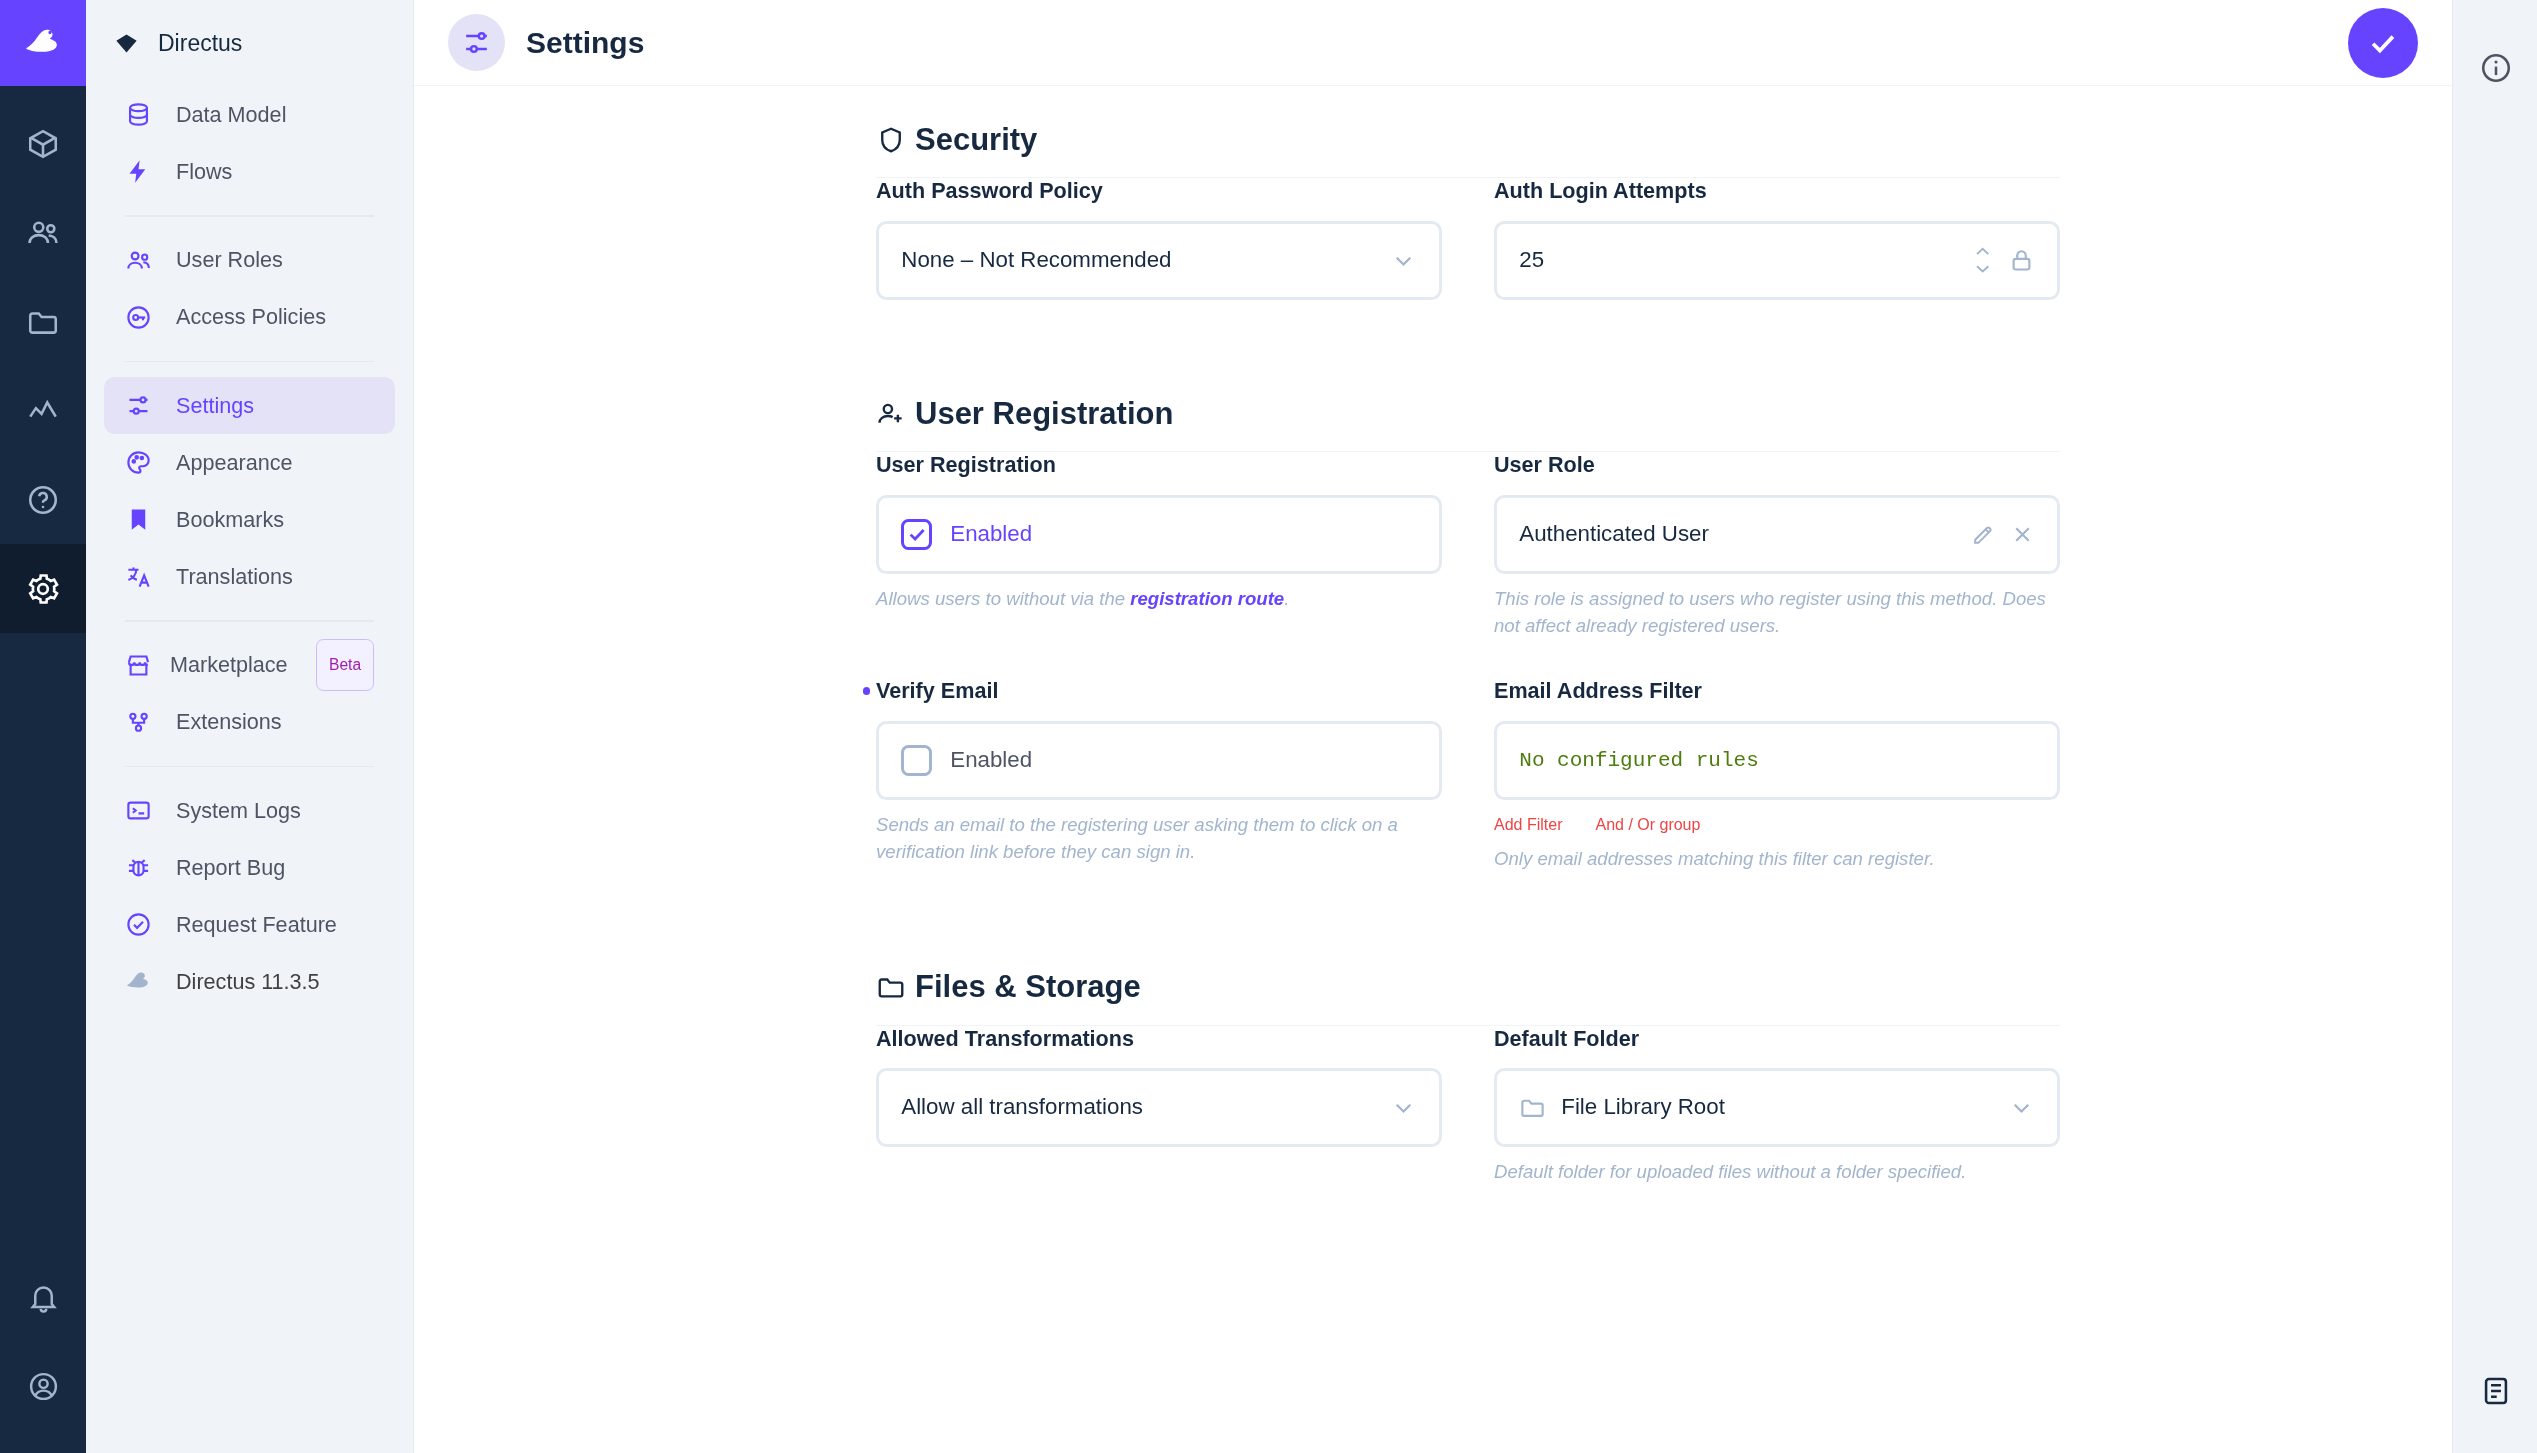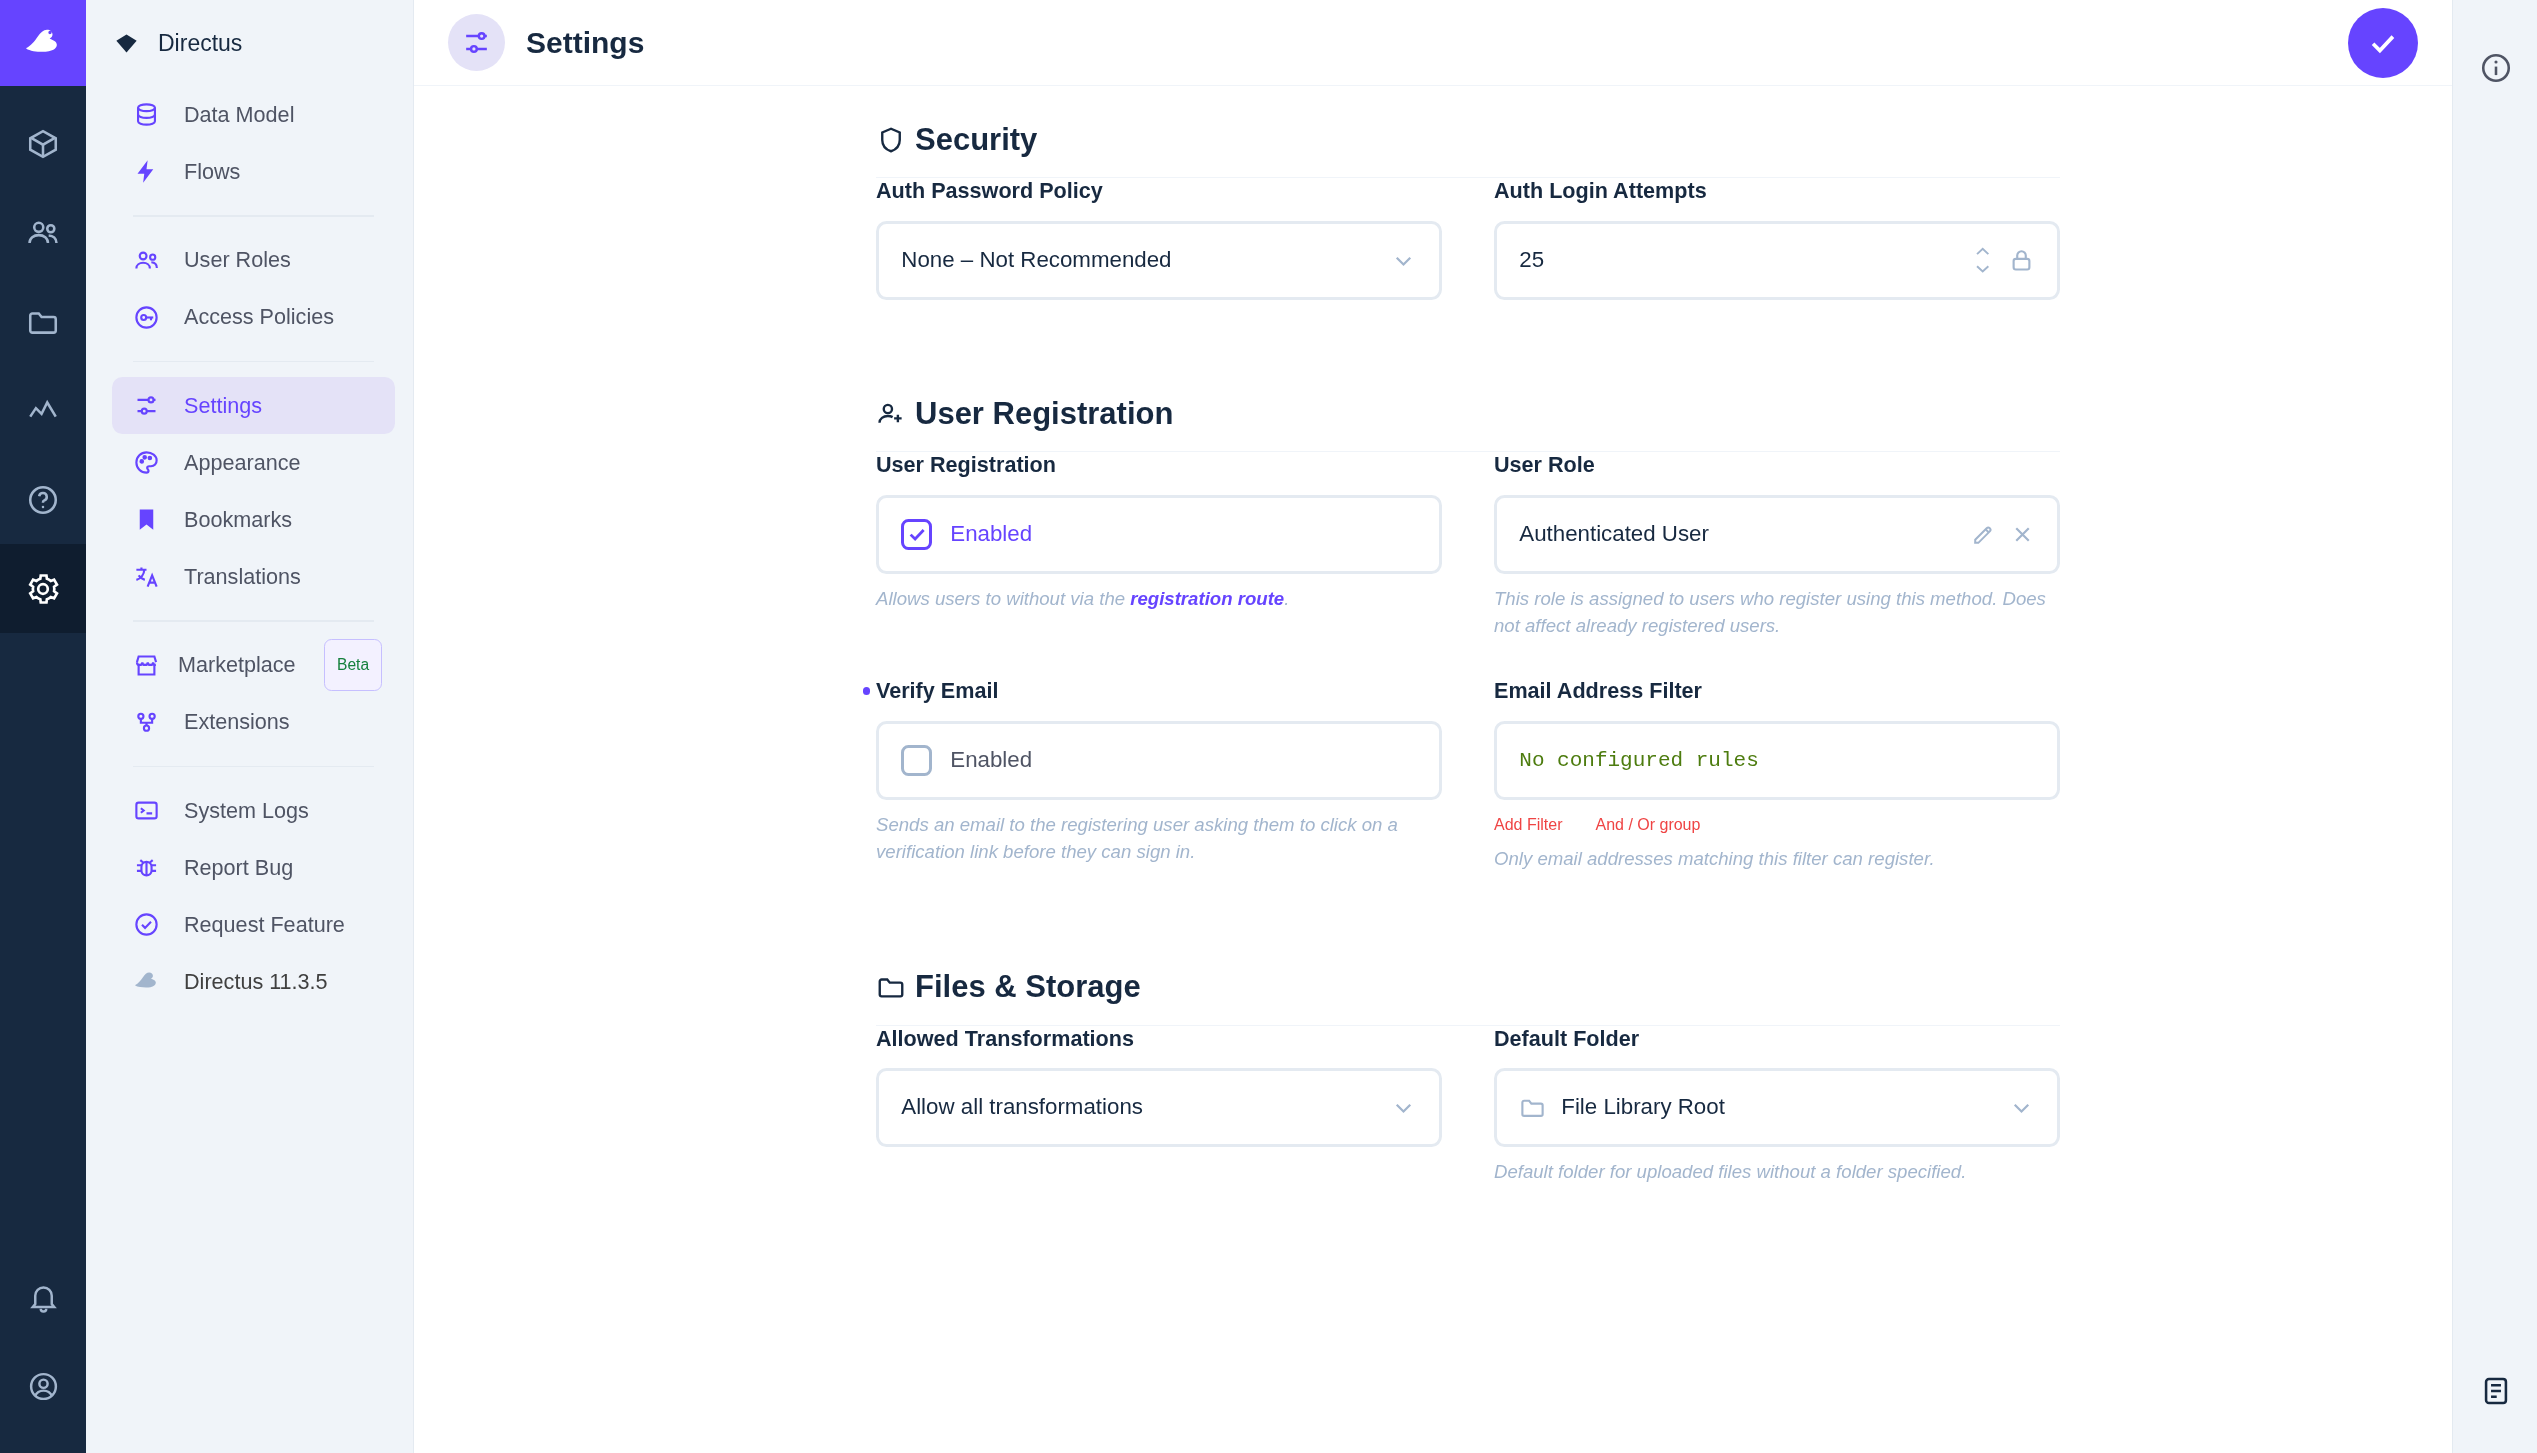--- a/index.html
+++ b/index.html
@@ -33,34 +33,34 @@
   .navbar {
     width: 328px; min-width: 328px; background: #f0f4f9;
     border-right: 1.5px solid #e4eaf1;
     display: flex; flex-direction: column;
   }
   .nav-header {
     height: 86px; display: flex; align-items: center; gap: 18px;
     padding: 0 27px; font-size: 23px; color: #172940; font-weight: 400;
   }
   .nav-header .diamond { color: #172940; display:flex; align-items:center; }
-  .nav-list { padding: 0 18px; margin-left: 8px; }
+  .nav-list { padding: 0 18px; }
   .nav-item {
     display: flex; align-items: center; gap: 18px;
     height: 57px; padding: 0 21px; border-radius: 10.4px;
     color: #4f5464; font-size: 21.6px; cursor: pointer; position: relative;
   }
   .nav-item .ni-icon { color: #6644ff; display: flex; align-items: center; width: 33px; }
   .nav-item.active { background: #e4e2f7; color: #6644ff; }
   .nav-item.active .ni-icon { color: #6644ff; }
   .nav-item.muted { color: #404040; cursor: default; }
   .nav-item.muted .ni-icon { color: #a2b5cd; }
   .nav-divider { height: 1.5px; background: #e4eaf1; margin: 15px 21px; }
   .badge-beta {
-    font-size: 15.6px; color: #15803d; border: 1.5px solid #c6bfff;
+    font-size: 15.6px; color: #a21caf; border: 1.5px solid #c6bfff;
     border-radius: 7.4px; padding: 16px 12px; margin-left: 10.4px; background: #f3f1ff;
   }
 
   
   .main { flex: 1; display: flex; flex-direction: column; background: #fff; min-width: 0; }
   .topbar {
     height: 86px; display: flex; align-items: center; gap: 21px;
     padding: 0 34px; background: #fff; border-bottom: 1.5px solid #f0f4f9; flex-shrink: 0;
   }
   .topbar-icon {

